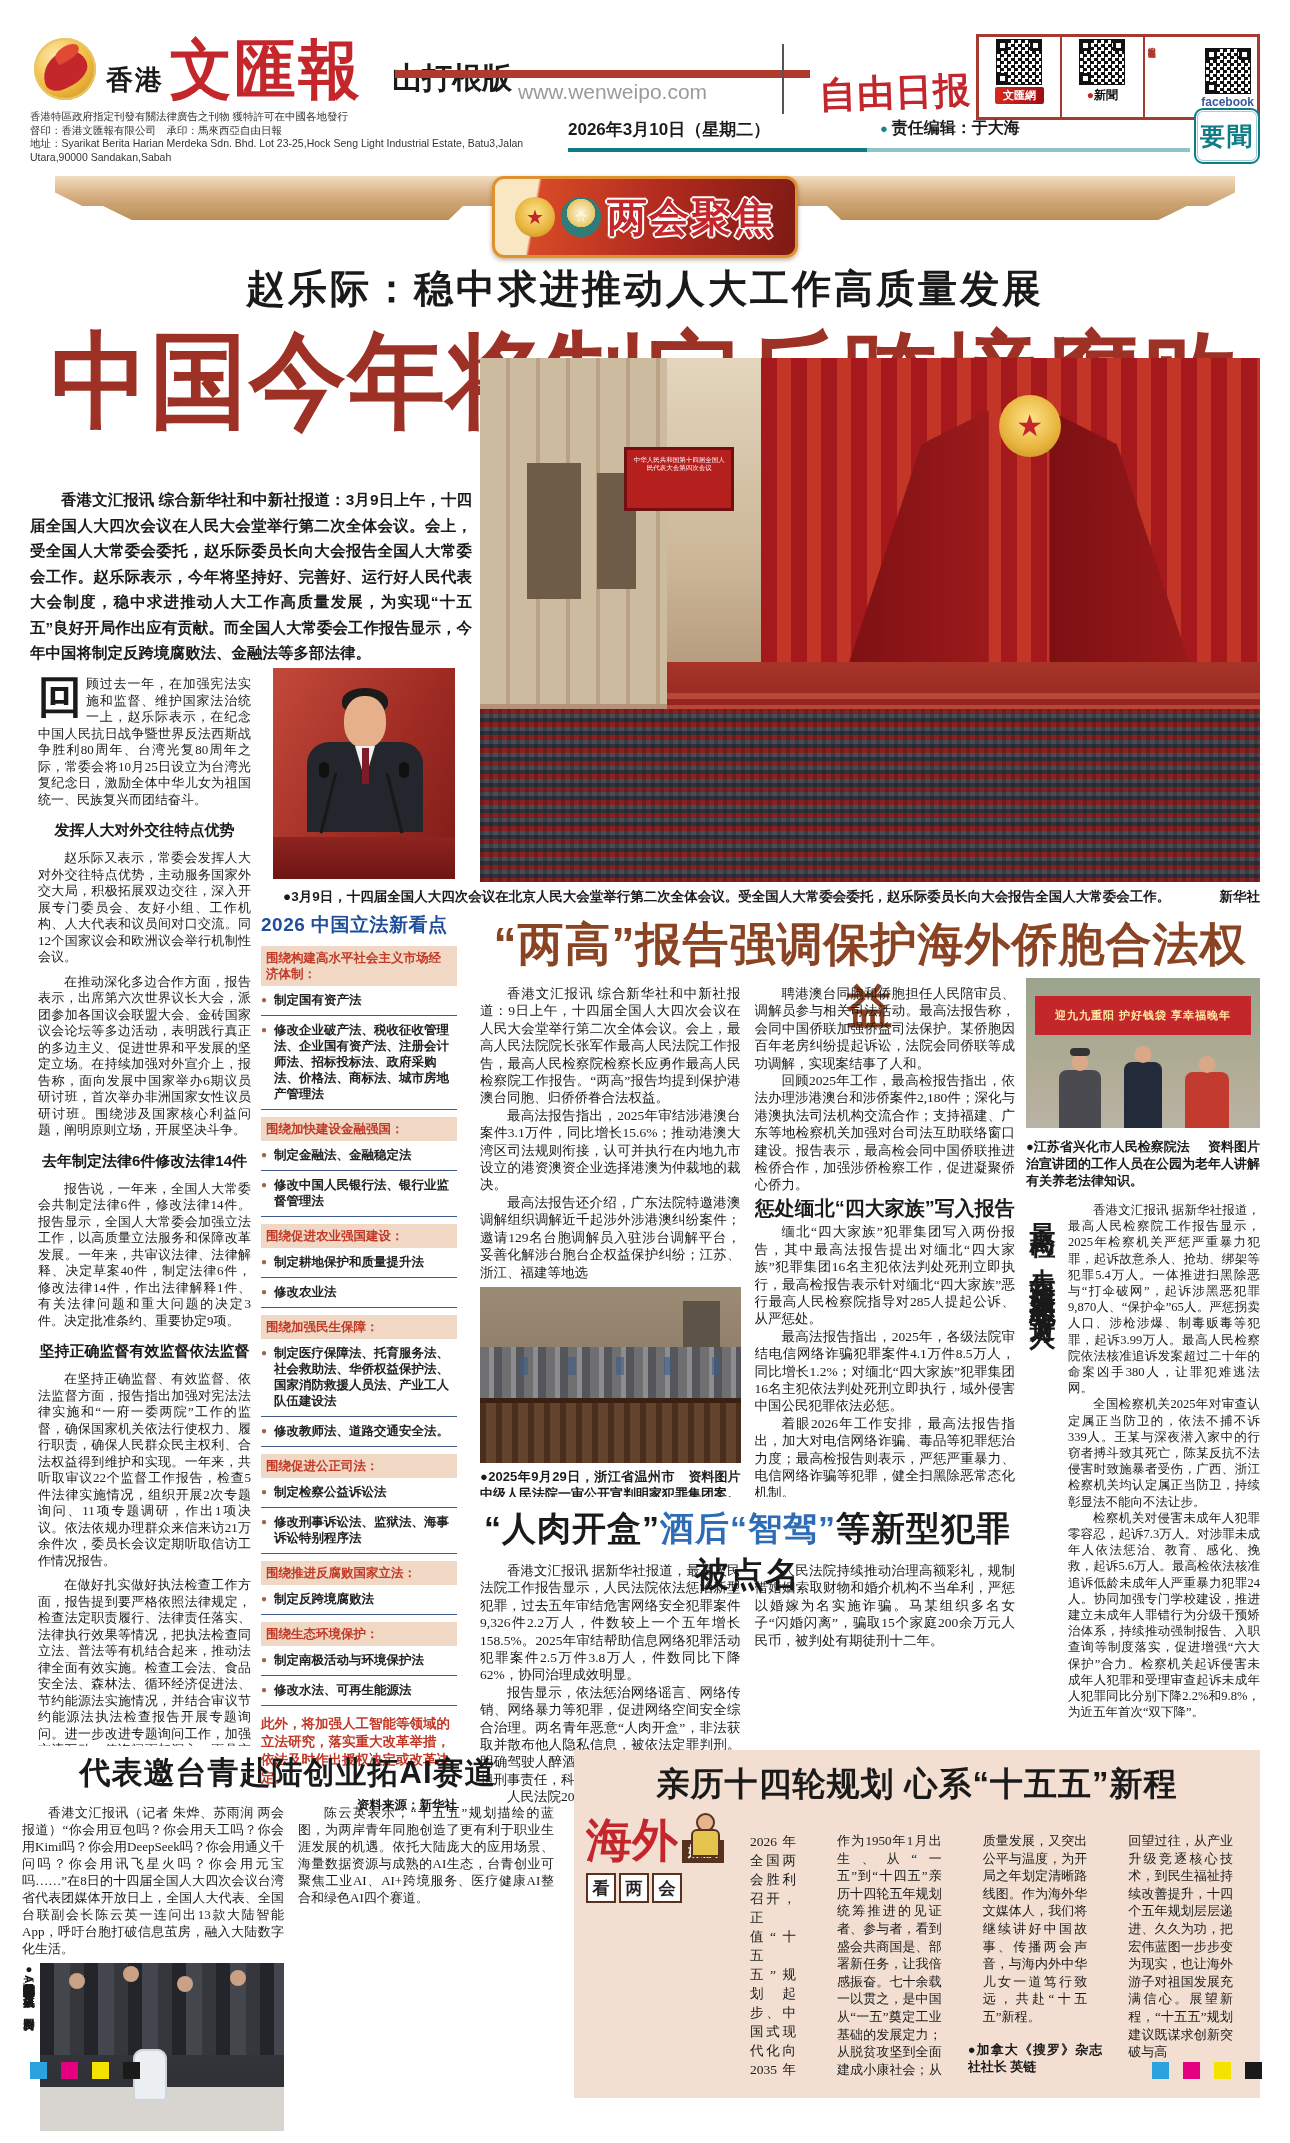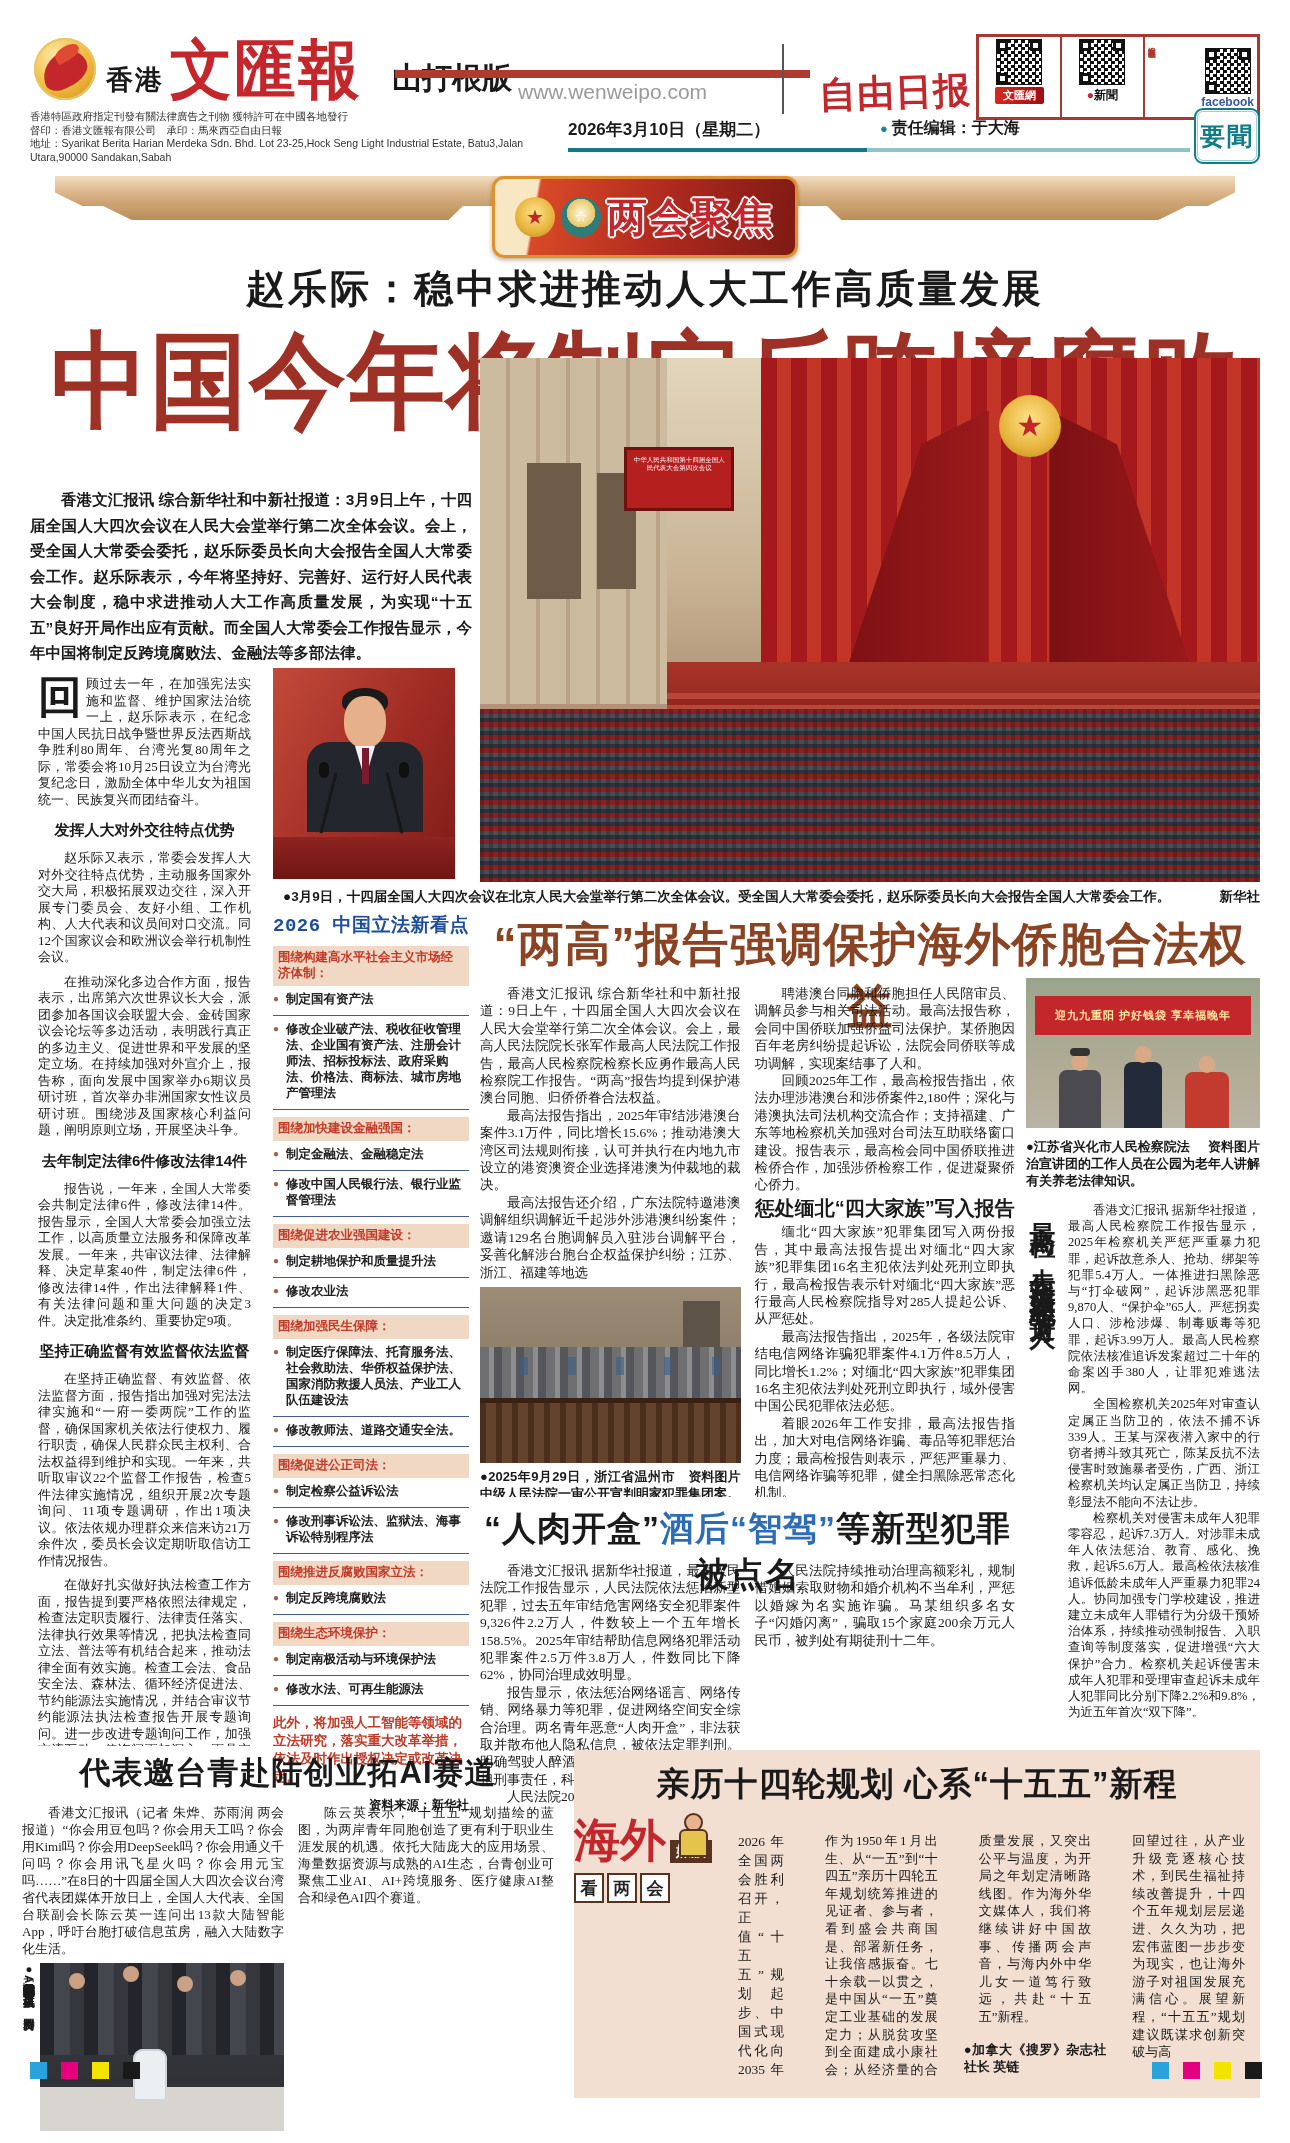--- a/index.html
+++ b/index.html
@@ -117,21 +117,21 @@
   
   #left-article{top:668px;left:30px;width:229px;height:1078px;font-size:13px;line-height:16.5px;}
   #left-article .blk{margin:8px;}
   #left-article .blk.t-p{text-indent:2em;}
   #left-article .blk.t-drop{text-indent:0;}
   #left-article .blk.t-drop::first-letter{float:left;font-size:44px;line-height:40px;padding:2px 4px 0 0;font-weight:bold;}
   #left-article .blk.t-h{font-size:15px;font-weight:900;font-family:"Liberation Sans",sans-serif;text-align:center;
       margin:10px 0 8px;text-indent:0;line-height:24px;}
 
   
-  #legis-box{top:912px;left:273px;width:196px;height:834px;font-family:Liberation Mono, monospace;}
+  #legis-box{top:912px;left:261px;width:196px;height:834px;font-family:Liberation Sans, sans-serif;}
   #legis-title{font-size:19px;font-weight:900;color:#1d4d9b;margin:0 0 8px;letter-spacing:.5px;}
   .lg{font-size:12.5px;line-height:16px;}
   .lg.t-header{background:#f1d8c4;color:#c13a28;font-weight:900;padding:4px 5px;margin:7px 0 0;}
   .lg.t-item{position:relative;padding:6px 0 7px 13px;border-bottom:1.5px solid #44598c;font-weight:bold;color:#222;}
   .lg.t-item::before{content:"●";position:absolute;left:0;top:6px;color:#a0614a;font-size:10px;}
   .lg.t-note{color:#c13a28;font-weight:900;font-size:13.5px;line-height:18px;margin-top:9px;}
   #legis-source{margin-top:10px;text-align:right;font-size:12.5px;font-weight:900;}
 
   
   #gg-headline{top:914px;left:480px;width:780px;text-align:center;font-size:46px;font-weight:900;color:#8a4423;
@@ -186,21 +186,21 @@
   #robot-cap{writing-mode:vertical-rl;font-size:11.5px;font-weight:bold;font-family:"Liberation Sans",sans-serif;
       line-height:14px;height:168px;padding-right:4px;}
   #robot-photo{position:relative;flex:1;background:linear-gradient(#3a3d42,#2b2d31);overflow:hidden;}
   #robot-photo .crowd{position:absolute;left:0;top:0;width:100%;height:55%;
       background:repeating-linear-gradient(90deg,#23252a 0 14px,#43464d 14px 30px,#35373d 30px 44px);}
   #robot-photo .h{position:absolute;width:16px;height:16px;border-radius:50%;background:#caa184;}
   #robot-photo .table{position:absolute;left:0;bottom:0;width:100%;height:26%;background:#d8d5d0;}
   #robot-photo .arm{position:absolute;left:38%;bottom:18%;width:34px;height:52px;background:#eceff1;border-radius:10px 10px 4px 4px;box-shadow:0 0 0 2px #cfd4d8 inset;}
 
   
-  #tan{top:1750px;left:574px;width:686px;height:348px;background:#f2dfd2;padding:10px 0;box-sizing:border-box;}
+  #tan{top:1750px;left:574px;width:686px;height:348px;background:#f2dfd2;padding:10px 12px;box-sizing:border-box;}
   #tan-headline{text-align:center;font-size:33px;font-weight:900;font-family:"Liberation Sans",sans-serif;margin:2px 0 10px;letter-spacing:1px;}
   #tan .row{display:flex;gap:11px;height:262px;}
   #media-logo{flex:0 0 138px;position:relative;}
   #media-logo .hw{font-size:46px;font-weight:900;color:#c3272b;font-family:"Liberation Serif",serif;transform:rotate(-6deg);line-height:48px;}
   #media-logo .my{display:inline-block;background:#57331f;color:#fff;font-size:15px;font-weight:bold;padding:2px 6px;margin-left:4px;font-family:"Liberation Sans",sans-serif;}
   #media-logo .tiles{margin-top:8px;display:flex;gap:3px;}
   #media-logo .tiles span{width:26px;height:26px;border:2px solid #57331f;background:#fff;color:#222;font-size:17px;font-weight:900;
       display:flex;align-items:center;justify-content:center;font-family:"Liberation Sans",sans-serif;}
   #media-logo .reporter{position:absolute;right:6px;top:-4px;width:30px;height:44px;}
   #media-logo .reporter .rh{position:absolute;left:8px;top:0;width:15px;height:15px;border-radius:50%;background:#e8b48e;border:2px solid #57331f;}

